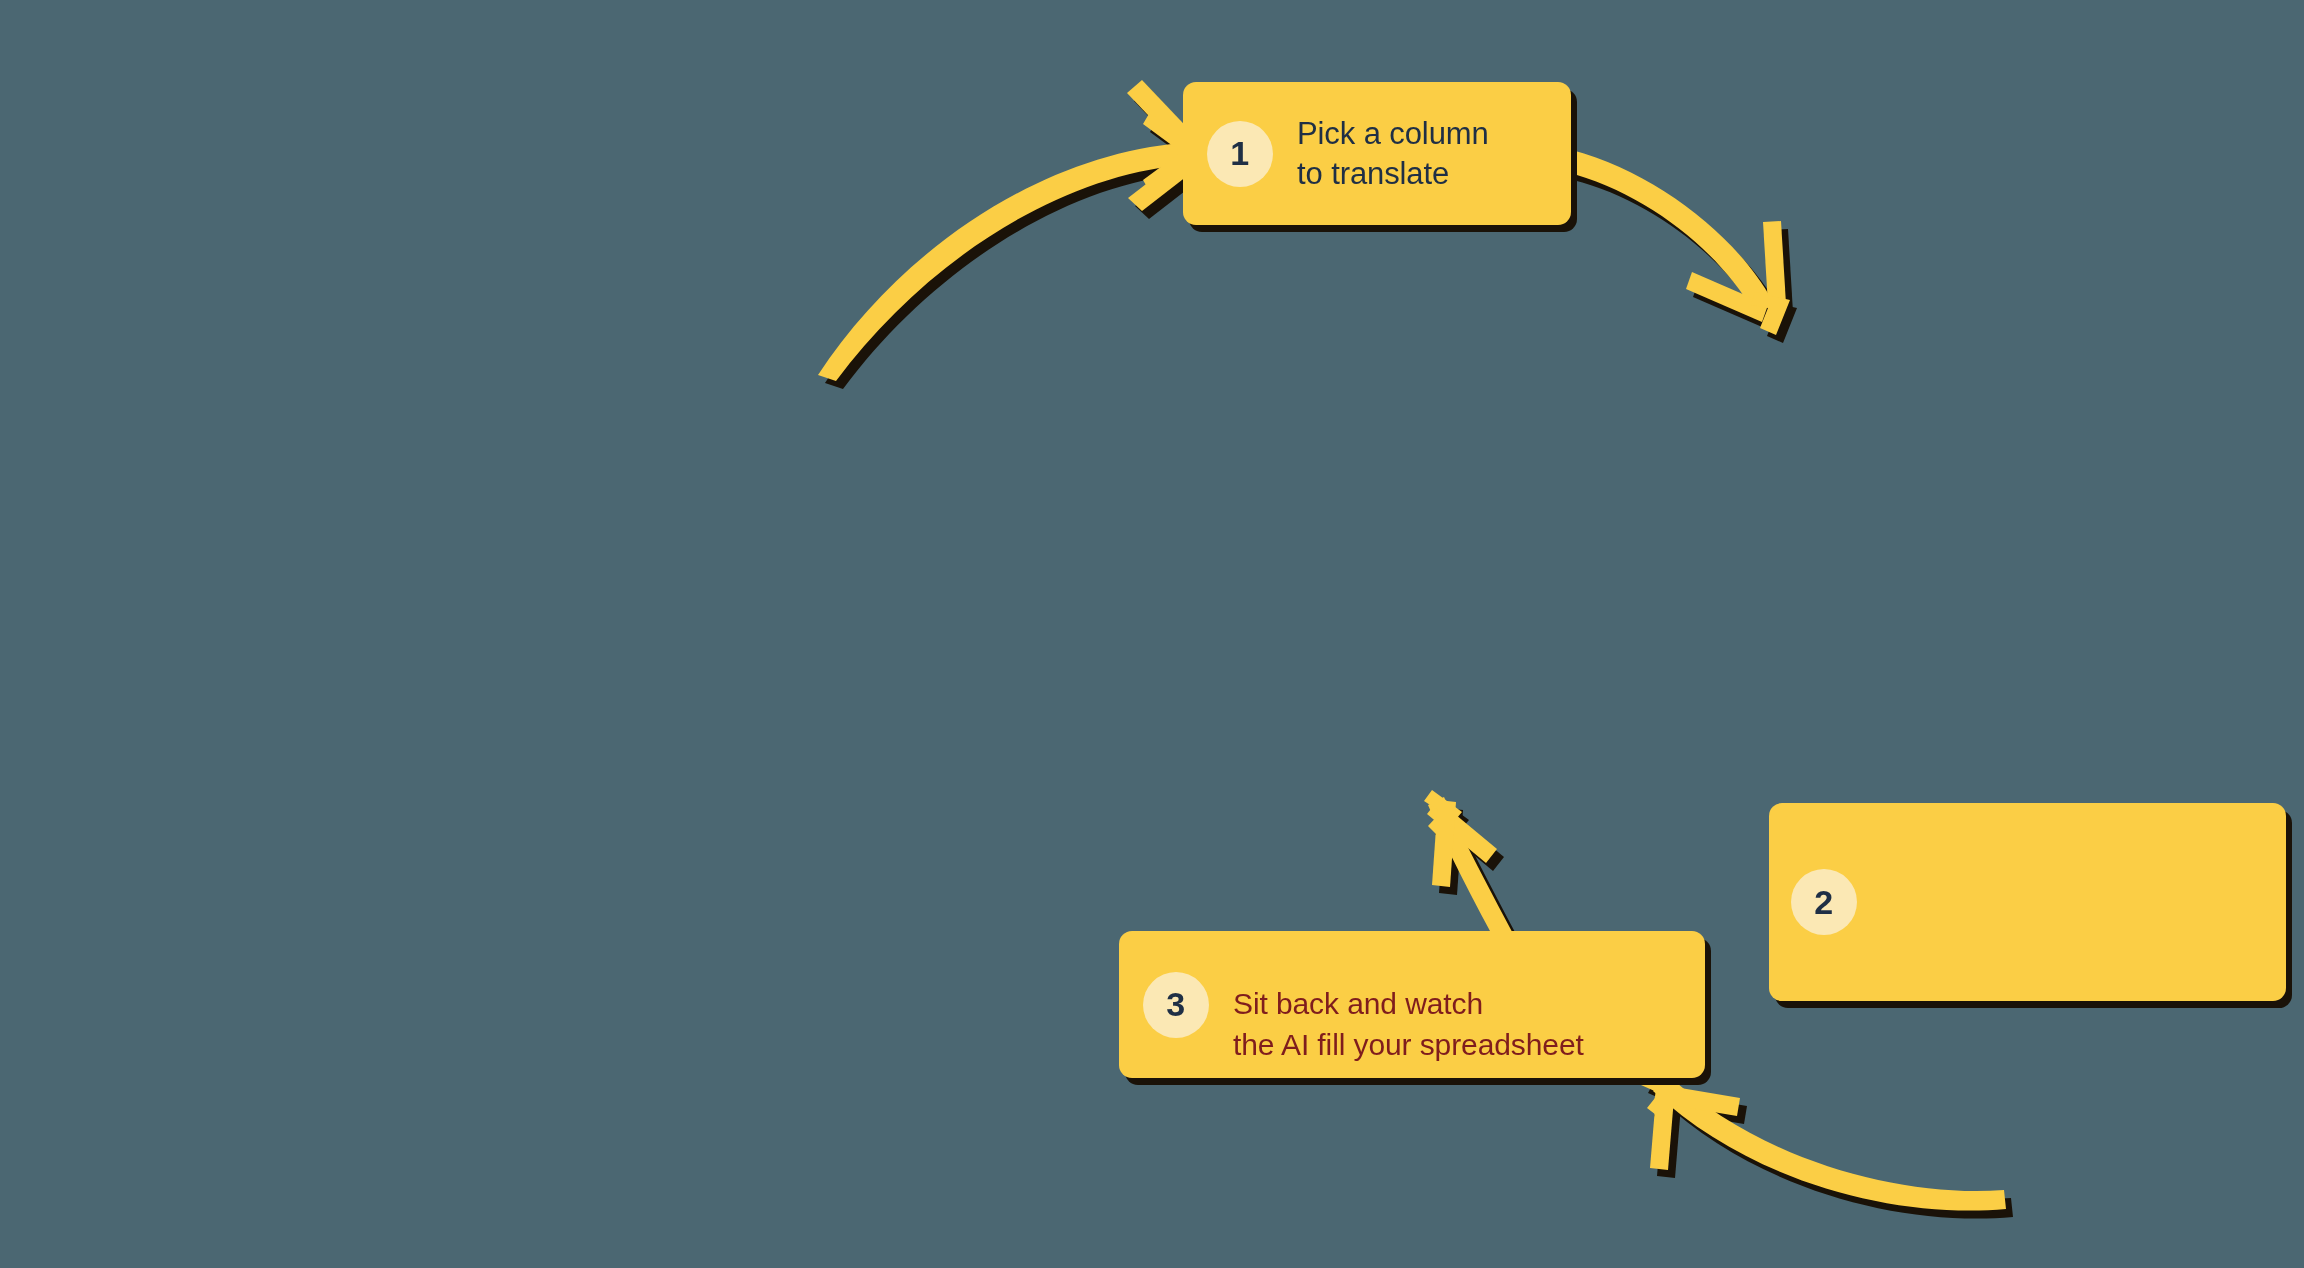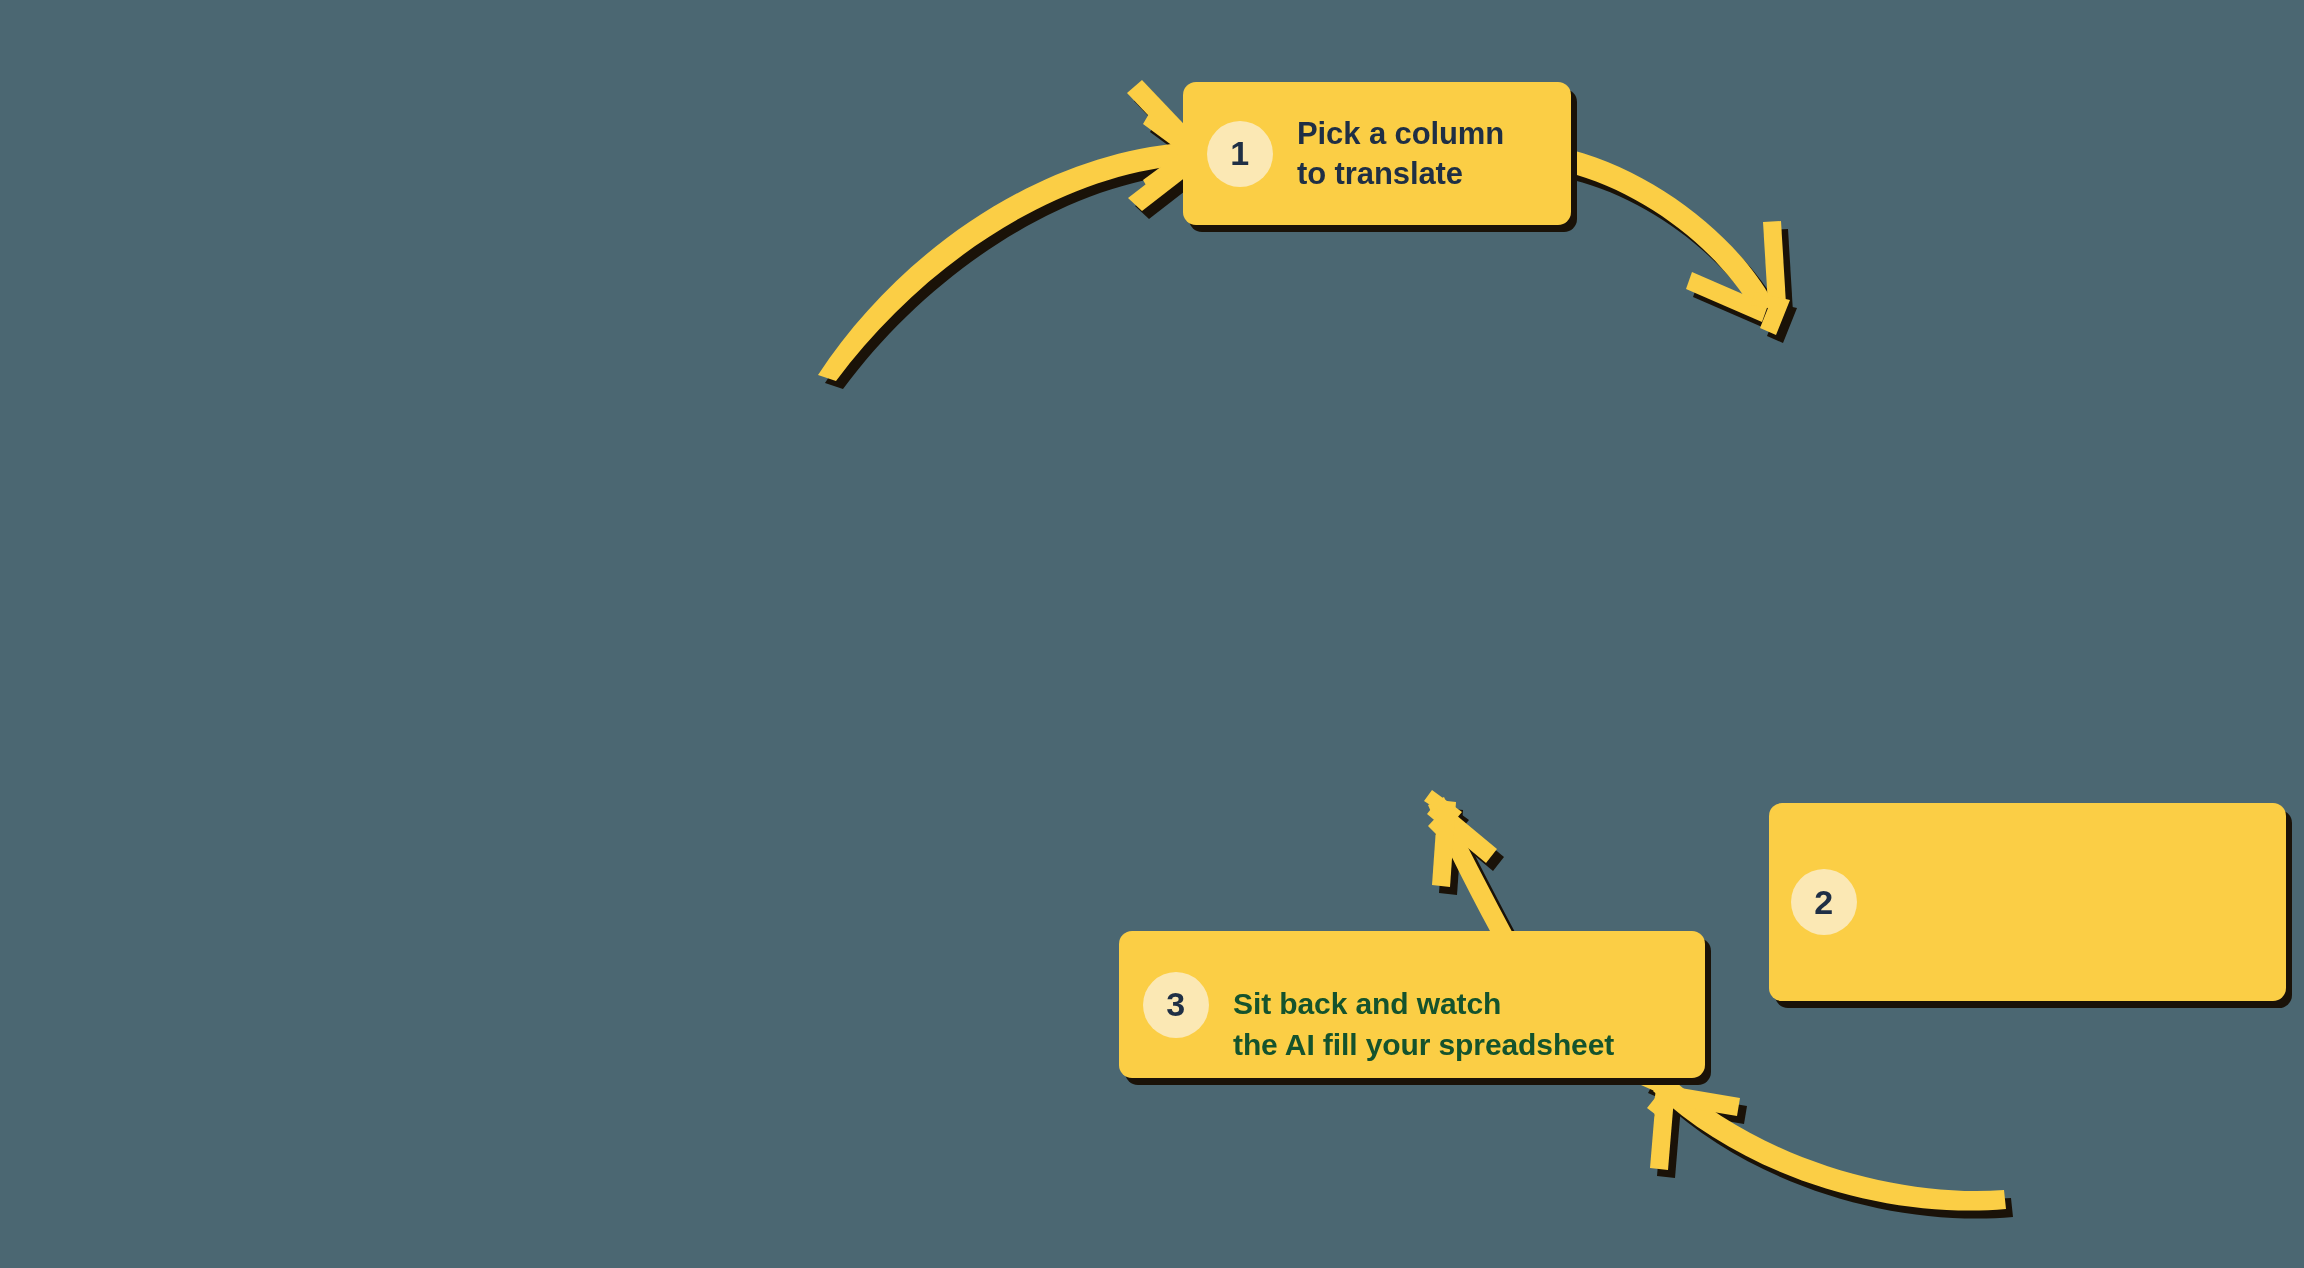--- a/index.html
+++ b/index.html
@@ -56,21 +56,21 @@
     font-size: 34px;
     font-weight: bold;
     color: #1f2f45;
     letter-spacing: 0.5px;
     margin-right: 24px;
   }
 
   .step-text {
     color: #1f2f45;
     font-size: 31px;
-    font-weight: bold;
+    font-weight: normal;
     line-height: 1.27;
     letter-spacing: -0.1px;
     white-space: pre-line;
   }
 
   
   #card-1 {
     left: 1183px;
     top: 82px;
     width: 388px;
@@ -181,17 +181,17 @@
     <div class="step-text" style="color: rgb(31, 47, 69);">Pick a column
 to translate</div>
   </div>
 
   <div class="step-card" id="card-2" style="background: rgb(251, 206, 69); box-shadow: rgb(26, 18, 8) 6px 7px 0px 0px;">
     <div class="badge" style="background: rgb(251, 232, 180); color: rgb(31, 47, 69);">2</div>
   </div>
 
   <div class="step-card" id="card-3" style="background: rgb(251, 206, 69); box-shadow: rgb(26, 18, 8) 6px 7px 0px 0px;">
     <div class="badge" style="background: rgb(251, 232, 180); color: rgb(31, 47, 69);">3</div>
-    <div class="step-text" style="color: #14532d; margin-top: 40px;">Sit back and watch
+    <div class="step-text" style="color: #7f1d1d; margin-top: 40px;">Sit back and watch
 the AI fill your spreadsheet</div>
   </div>
 
 </div>
 
 </body></html>

